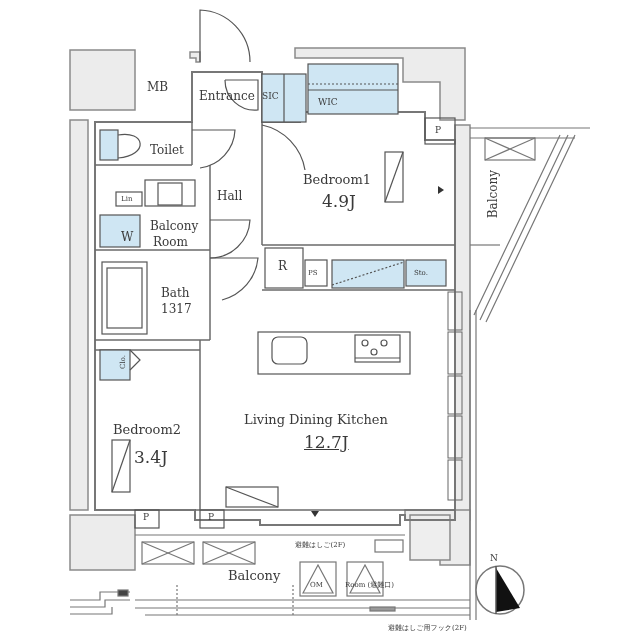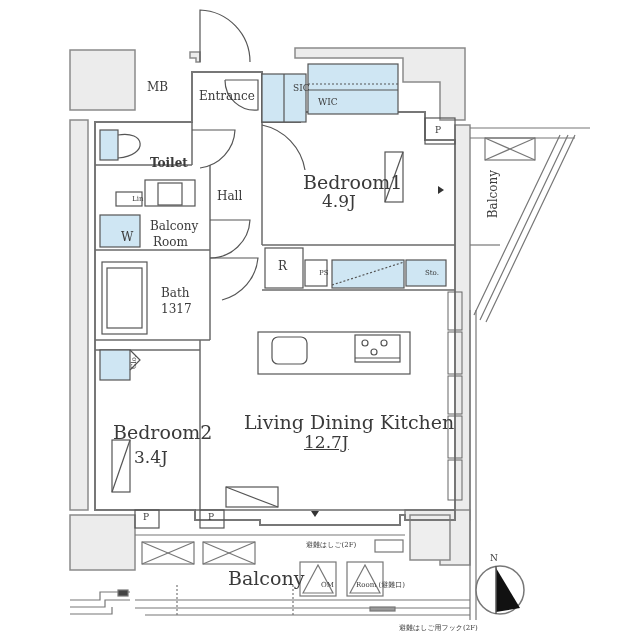--- a/index.html
+++ b/index.html
@@ -1,23 +1,23 @@
 <!DOCTYPE html>
 <html><head>
 <meta charset="utf-8">
 <style>
   html, body { margin:0; padding:0; background:#ffffff; }
   body { width:640px; height:640px; position:relative; overflow:hidden;
          font-family: "DejaVu Serif", "Liberation Serif", serif; color:#333; }
   #plan { position:absolute; left:0; top:0; width:640px; height:640px; }
   .lbl { position:absolute; font-size:12px; color:#3a3a3a; white-space:nowrap; line-height:1; }
-  .lbl.big { font-size:19px; }
+  .lbl.big { font-size:13px; }
   .lbl.area { font-size:17px; }
   .lbl.small { font-size:9px; }
-  .lbl.tiny { font-size:7px;margin-left:11px; }
+  .lbl.tiny { font-size:7px; }
   .vert { writing-mode: vertical-rl; transform: rotate(180deg); }
 </style>
 </head>
 <body>
 
 <svg id="plan" viewBox="0 0 640 640" xmlns="http://www.w3.org/2000/svg">
 
   <g fill="#ececec" stroke="#8a8a8a" stroke-width="1.5">
 
     <path d="M70 50 L135 50 L135 110 L70 110 Z"></path>
@@ -162,23 +162,23 @@
 
   <g stroke="#777" stroke-width="1.5">
     <circle cx="500" cy="590" r="24" fill="#fff"></circle>
     <path d="M496 568 L520 608 L496 612 Z" fill="#111" stroke="none"></path>
     <line x1="496" y1="566" x2="496" y2="614" stroke="#555"></line>
   </g>
 </svg>
 
 <div class="lbl" style="left:147px;top:81px;">MB</div>
 <div class="lbl" style="left:199px;top:90px;">Entrance</div>
-<div class="lbl small" style="left:262px;top:84px;margin-left:31px;">SIC</div>
+<div class="lbl small" style="left:262px;top:92px;">SIC</div>
 <div class="lbl small" style="left:318px;top:98px;">WIC</div>
-<div class="lbl" style="left:150px;top:157px;font-weight:bold;">Toilet</div>
+<div class="lbl" style="left:150px;top:144px;">Toilet</div>
 <div class="lbl" style="left:217px;top:190px;">Hall</div>
 <div class="lbl tiny" style="left:121px;top:196px;">Lin</div>
 <div class="lbl" style="left:121px;top:231px;">W</div>
 <div class="lbl" style="left:150px;top:220px;">Balcony</div>
 <div class="lbl" style="left:153px;top:236px;">Room</div>
 <div class="lbl" style="left:161px;top:287px;">Bath</div>
 <div class="lbl" style="left:161px;top:303px;">1317</div>
 <div class="lbl big" style="left:303px;top:173px;">Bedroom1</div>
 <div class="lbl area" style="left:322px;top:193px;">4.9J</div>
 <div class="lbl" style="left:278px;top:260px;">R</div>

